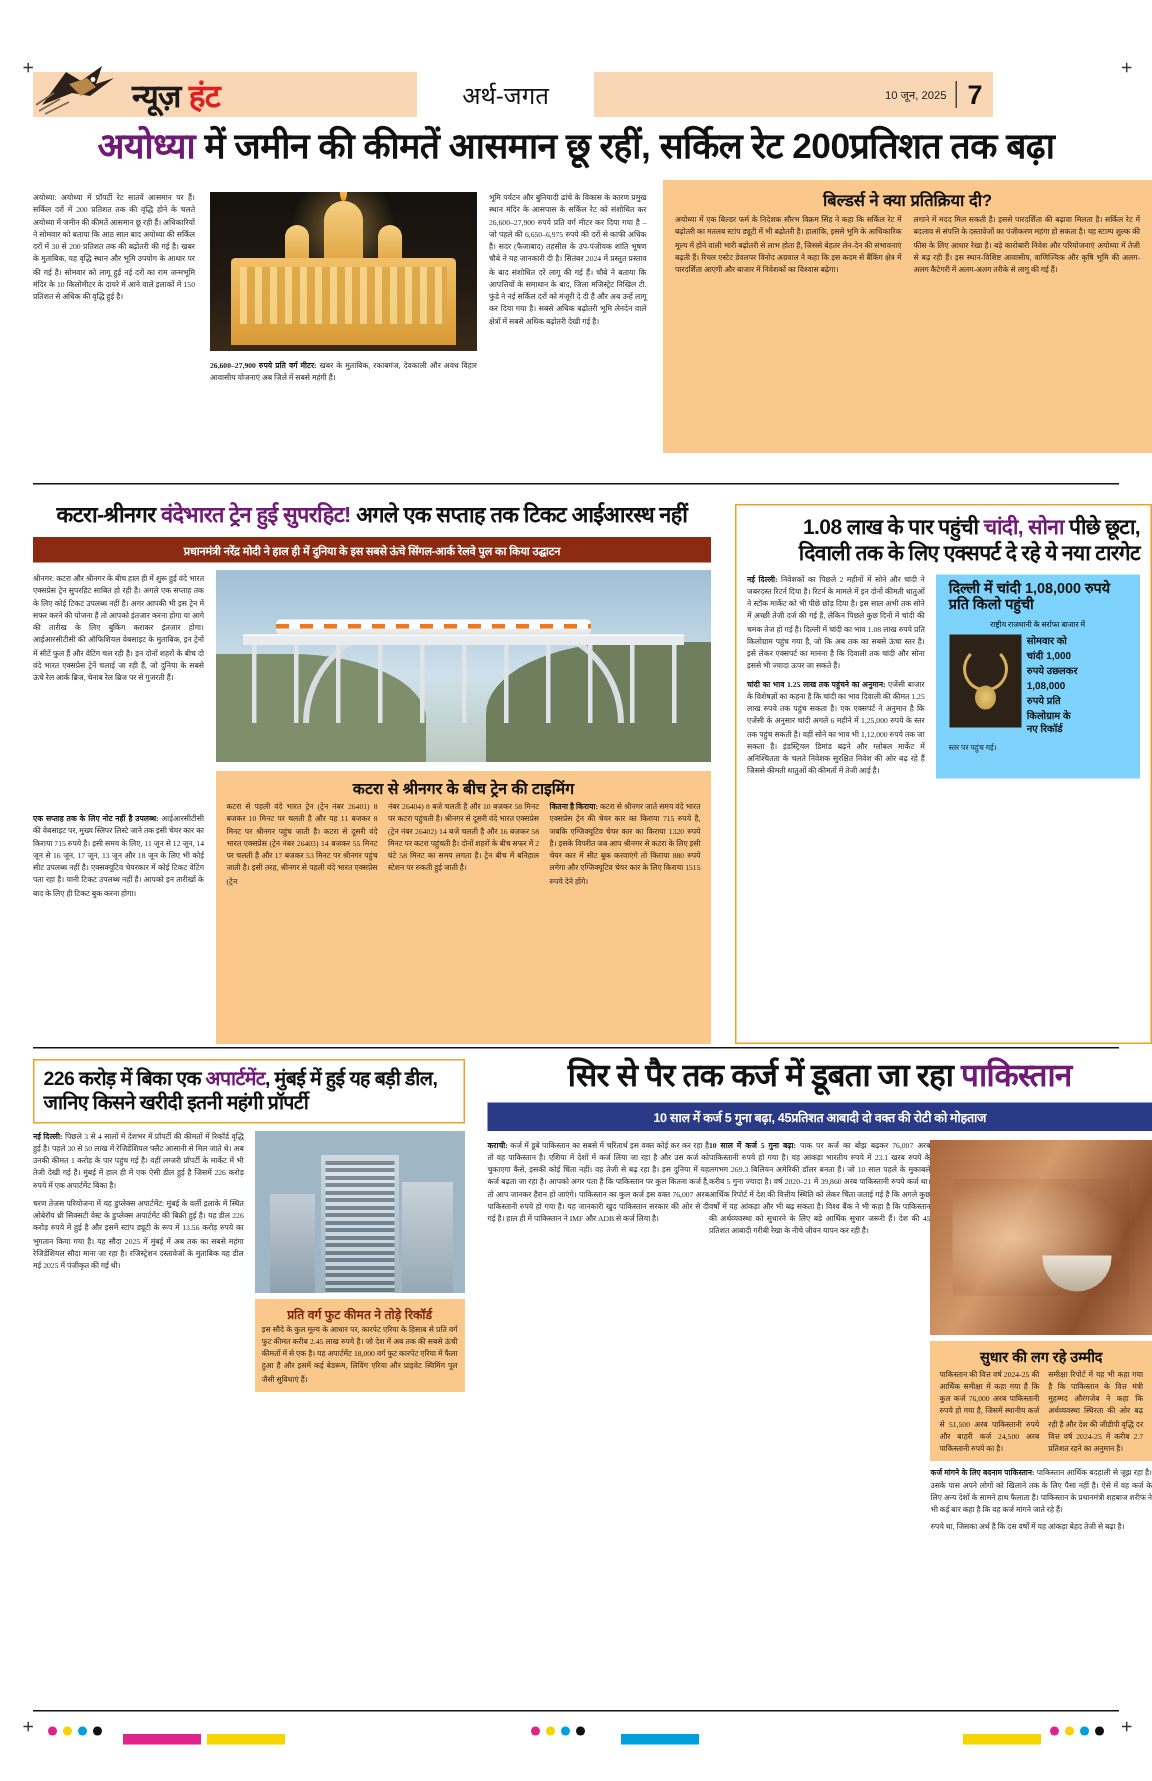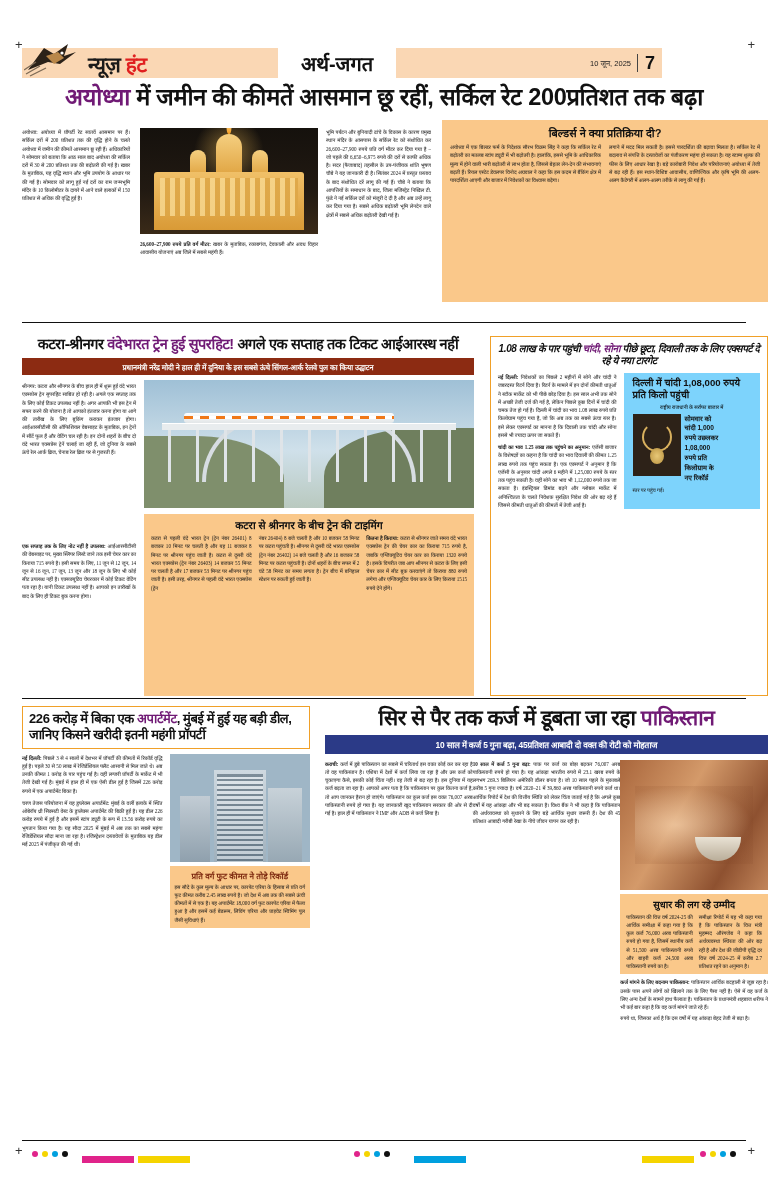--- a/index.html
+++ b/index.html
@@ -37,21 +37,21 @@
   }
   .mast-name {
     margin-left: 66px; font-size: 21px; font-weight: 700; letter-spacing: -0.5px;
     color: #1a1a1a; line-height: 1; position: relative; top: 1px;
   }
   .mast-name .red { color: #e02020; }
   .mast-mid {
     flex: 1; display: flex; align-items: center; justify-content: center;
     background: #fff;
   }
-  .mast-mid span { font-size: 20px; font-weight: 700; color: #111; }
+  .mast-mid span { font-size: 16px; font-weight: 400; color: #111; }
   .mast-right {
     width: 266px; background: #fad7b4; display: flex; align-items: center;
     justify-content: flex-end; padding-right: 2px;
   }
   .mast-date { font-size: 7.5px; color: #222; margin-right: 6px; }
   .mast-page {
     font-size: 18px; font-weight: 700; color: #111; border-left: 1.2px solid #444;
     padding-left: 7px; padding-right: 5px; line-height: 1;
   }
 
@@ -158,21 +158,21 @@
     background: repeating-linear-gradient(90deg,#f07818 0 9px,#ffffff 9px 16px);
   }
   .bridge-piers { position:absolute; left: 18px; bottom: 26px; width: 294px; height: 52px; }
   .bridge-piers i { position:absolute; bottom:0; width: 2.5px; height: 52px; background:#dfe4e8; }
 
   
   .s2-right {
     position: absolute; left: 468px; top: 0; width: 278px; height: 360px;
     border: 1.4px solid #f0a028; padding: 6px 7px;
   }
-  .s2r-hl { font-size: 10px; text-align: center; line-height: 1.2; letter-spacing: -0.4px; font-style: italic; }
+  .s2r-hl { font-size: 14px; text-align: right; line-height: 1.2; letter-spacing: -0.4px; }
   .s2r-cols { display: flex; gap: 7px; margin-top: 6px; }
   .s2r-cols > div { flex: 1; }
   .s2r-box {
     background: #7dd3fc; padding: 4px 9px; font-size: 5.1px; line-height: 1.6;
     font-family: "Liberation Serif", serif;
   }
   .s2r-box h4 { font-size: 9.6px; font-weight: 700; line-height: 1.22; color:#111; margin-bottom: 3px;
     font-family: "Liberation Sans", sans-serif; }
   .jewel-wrap { display:flex; gap:4px; align-items:flex-start; margin-top: 2px; }
   .jewel-img { width: 48px; height: 62px; background:#2d2218; position:relative; overflow:hidden; flex:0 0 auto;}

